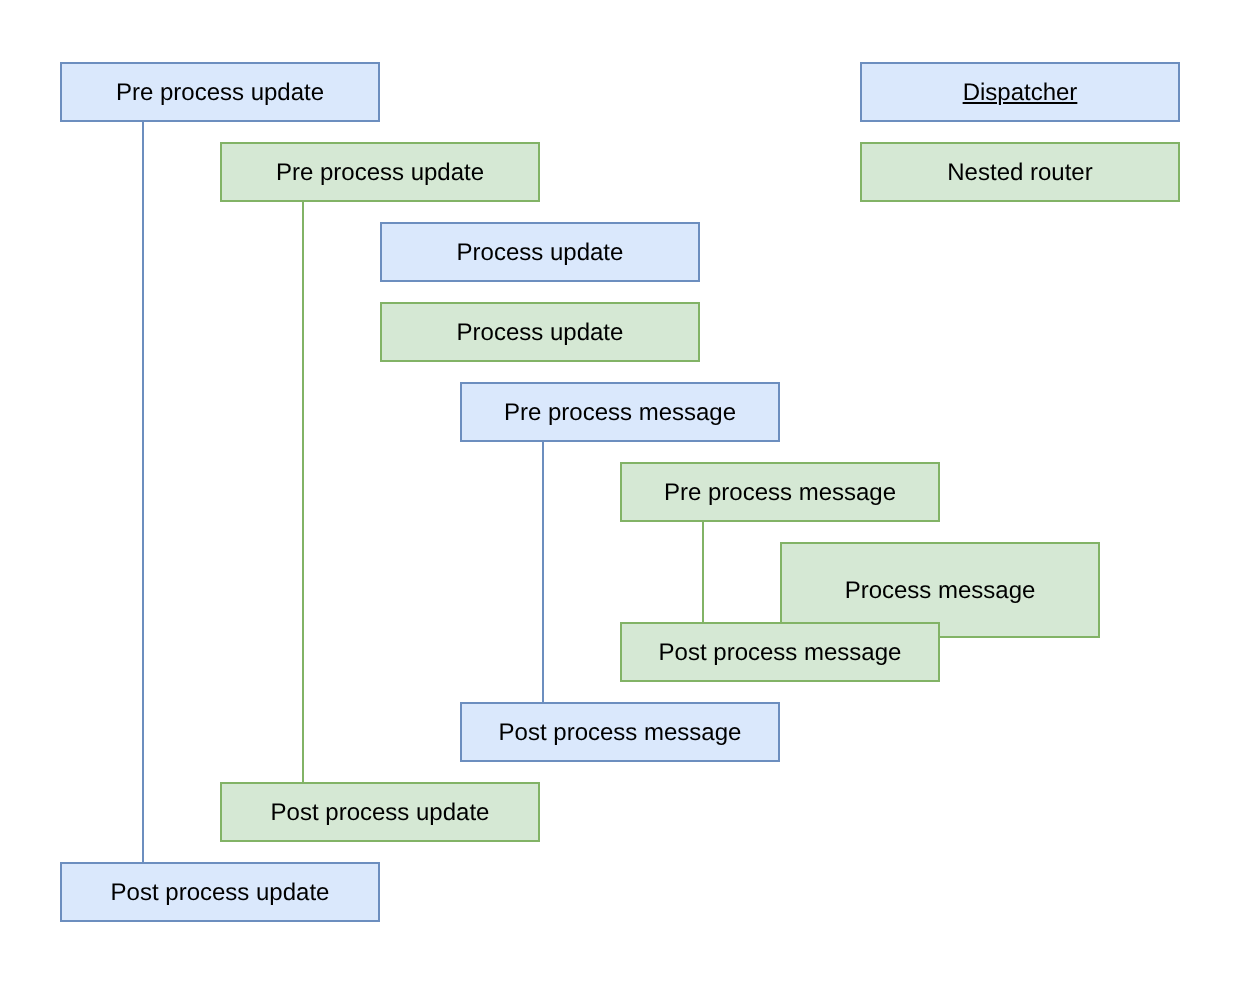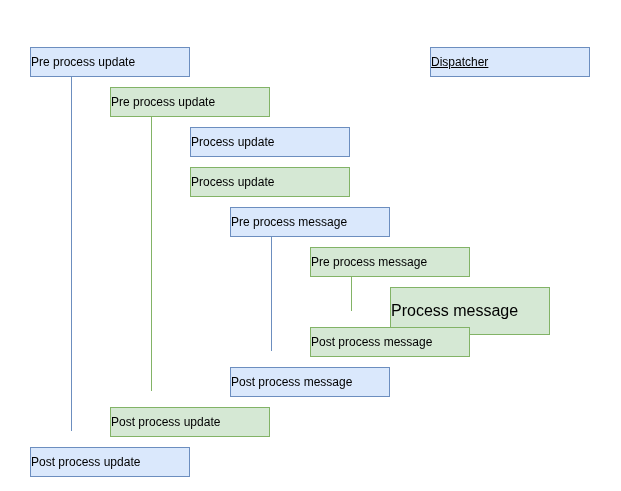--- a/index.html
+++ b/index.html
@@ -21,24 +21,23 @@
     top: 0;
     width: 100%;
     height: 100%;
   }
   .node {
     position: absolute;
     box-sizing: border-box;
     border: 1px solid;
     display: flex;
     align-items: center;
-    justify-content: flex-start;
+    justify-content: center;
     white-space: nowrap;
     line-height: 1;
-    margin-top: 16px;
   }
   .connector {
     position: absolute;
     width: 1px;
   }
 </style>
 </head>
 <body>
 
 <div class="canvas" style="background: rgb(255, 255, 255);">
@@ -51,33 +50,36 @@
   <div class="layer">
       <div class="node" style="left: 30px; top: 31px; width: 160px; height: 30px; background: rgb(218, 232, 252); border-color: rgb(108, 142, 191); color: rgb(0, 0, 0); font-size: 12px;">
         <span>Pre process update</span>
       </div>
       <div class="node" style="left: 430px; top: 31px; width: 160px; height: 30px; background: rgb(218, 232, 252); border-color: rgb(108, 142, 191); color: rgb(0, 0, 0); font-size: 12px; text-decoration: underline;">
         <span>Dispatcher</span>
       </div>
       <div class="node" style="left: 110px; top: 71px; width: 160px; height: 30px; background: rgb(213, 232, 212); border-color: rgb(130, 179, 102); color: rgb(0, 0, 0); font-size: 12px;">
         <span>Pre process update</span>
       </div>
+      <div class="node" style="left: 430px; top: 71px; width: 160px; height: 30px; background: rgb(213, 232, 212); border-color: rgb(130, 179, 102); color: rgb(0, 0, 0); font-size: 12px;">
+        <span>Nested router</span>
+      </div>
       <div class="node" style="left: 190px; top: 111px; width: 160px; height: 30px; background: rgb(218, 232, 252); border-color: rgb(108, 142, 191); color: rgb(0, 0, 0); font-size: 12px;">
         <span>Process update</span>
       </div>
       <div class="node" style="left: 190px; top: 151px; width: 160px; height: 30px; background: rgb(213, 232, 212); border-color: rgb(130, 179, 102); color: rgb(0, 0, 0); font-size: 12px;">
         <span>Process update</span>
       </div>
       <div class="node" style="left: 230px; top: 191px; width: 160px; height: 30px; background: rgb(218, 232, 252); border-color: rgb(108, 142, 191); color: rgb(0, 0, 0); font-size: 12px;">
         <span>Pre process message</span>
       </div>
       <div class="node" style="left: 310px; top: 231px; width: 160px; height: 30px; background: rgb(213, 232, 212); border-color: rgb(130, 179, 102); color: rgb(0, 0, 0); font-size: 12px;">
         <span>Pre process message</span>
       </div>
-      <div class="node" style="left: 390px; top: 271px; width: 160px; height: 48px; background: rgb(213, 232, 212); border-color: rgb(130, 179, 102); color: rgb(0, 0, 0); font-size: 16px;">
+      <div class="node" style="left: 390px; top: 271px; width: 160px; height: 48px; background: rgb(213, 232, 212); border-color: rgb(130, 179, 102); color: rgb(0, 0, 0); font-size: 12px;">
         <span>Process message</span>
       </div>
       <div class="node" style="left: 310px; top: 311px; width: 160px; height: 30px; background: rgb(213, 232, 212); border-color: rgb(130, 179, 102); color: rgb(0, 0, 0); font-size: 12px;">
         <span>Post process message</span>
       </div>
       <div class="node" style="left: 230px; top: 351px; width: 160px; height: 30px; background: rgb(218, 232, 252); border-color: rgb(108, 142, 191); color: rgb(0, 0, 0); font-size: 12px;">
         <span>Post process message</span>
       </div>
       <div class="node" style="left: 110px; top: 391px; width: 160px; height: 30px; background: rgb(213, 232, 212); border-color: rgb(130, 179, 102); color: rgb(0, 0, 0); font-size: 12px;">
         <span>Post process update</span>

